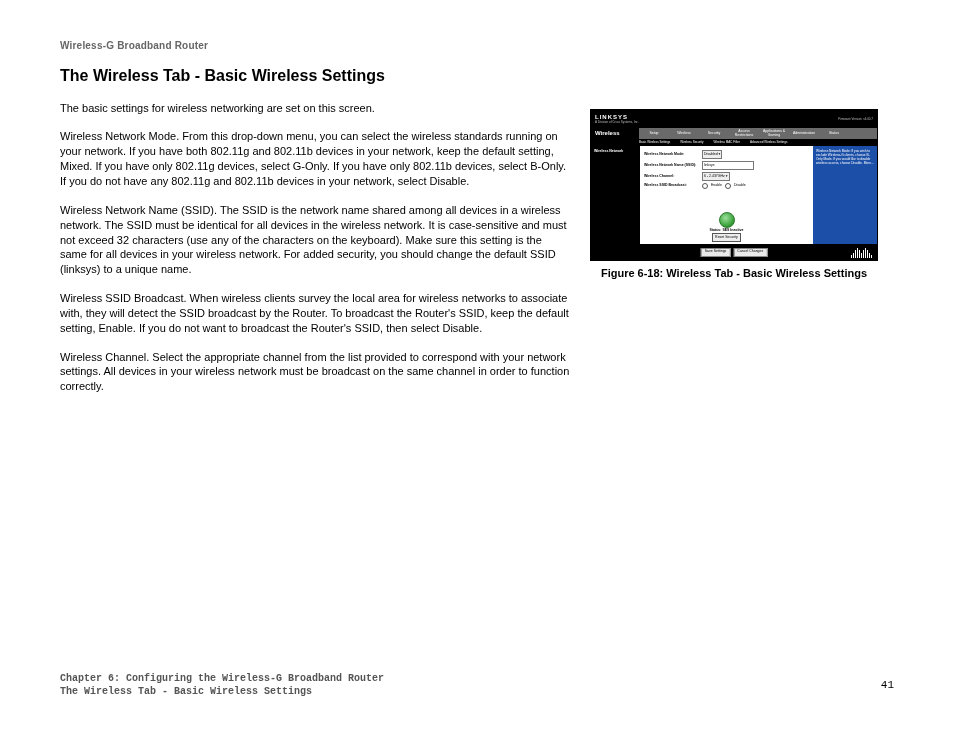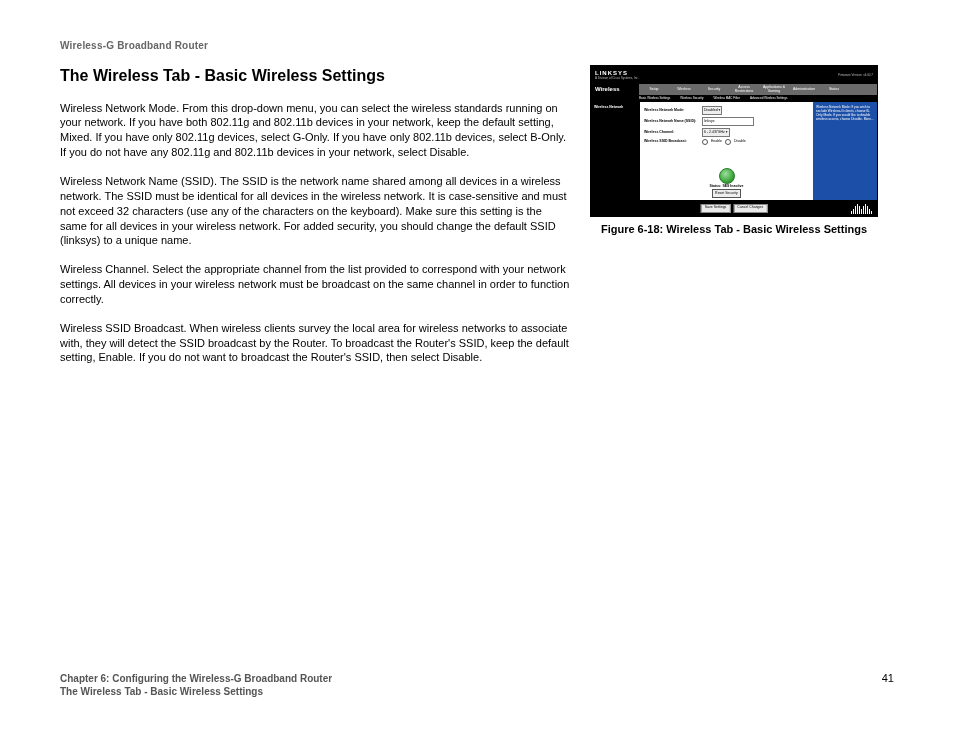--- a/index.html
+++ b/index.html
@@ -43,20 +43,21 @@
     letter-spacing: 0px;
   }
   .para { margin: 0 0 14px 0; }
   b { font-weight: 400; }
 
   .fig-col {
     width: 290px;
     display: flex;
     flex-direction: column;
     align-items: center;
+    margin-top: 44px;
   }
   .fig-caption {
     font-size: 11px;
     font-weight: 700;
     margin-top: 6px;
     text-align: center;
   }
 
   
   .thumb {
@@ -233,21 +234,22 @@
   .cisco span:nth-child(11){height:3px}
 
   
   .page-footer {
     position: absolute;
     left: 60px;
     right: 60px;
     bottom: 40px;
     display: flex;
     justify-content: space-between;
-    align-items: flex-start;
+    align-items: center;
+    font-family: Liberation Mono, monospace;
   }
   .chapinfo {
     font-size: 10px;
     font-weight: 700;
     color: #555;
     line-height: 1.3;
   }
   .pgnum {
     font-size: 11px;
     color: #000;
@@ -258,35 +260,36 @@
 
 <div class="page">
 
   <div class="running-head">Wireless-G Broadband Router</div>
 
   <div class="content-row">
 
     <div class="main-col">
       <h1 class="title">The Wireless Tab - Basic Wireless Settings</h1>
 
+      <p class="para">The basic settings for wireless networking are set on this screen.</p>
 
       <p class="para">
         <b>Wireless Network Mode</b><span>. From this drop-down menu, you can select the wireless standards running on your network. If you have both 802.11g and 802.11b devices in your network, keep the default setting, </span><b>Mixed</b><span>. If you have only 802.11g devices, select </span><b>G-Only</b><span>. If you have only 802.11b devices, select </span><b>B-Only</b><span>. If you do not have any 802.11g and 802.11b devices in your network, select </span><b>Disable</b><span>.</span>
       </p>
 
       <p class="para">
         <b>Wireless Network Name (SSID)</b><span>. The SSID is the network name shared among all devices in a wireless network. The SSID must be identical for all devices in the wireless network. It is case-sensitive and must not exceed 32 characters (use any of the characters on the keyboard). Make sure this setting is the same for all devices in your wireless network. For added security, you should change the default SSID (</span><b>linksys</b><span>) to a unique name.</span>
       </p>
 
       <p class="para">
+        <b>Wireless SSID Broadcast</b><span>. When wireless clients survey the local area for wireless networks to associate with, they will detect the SSID broadcast by the Router. To broadcast the Router's SSID, keep the default setting, </span><b>Enable</b><span>. If you do not want to broadcast the Router's SSID, then select </span><b>Disable</b><span>.</span>
+      </p>
+
+      <p class="para">
         <b>Wireless Channel</b><span>. Select the appropriate channel from the list provided to correspond with your network settings. All devices in your wireless network must be broadcast on the same channel in order to function correctly.</span>
-      </p>
-
-      <p class="para">
-        <b>Wireless SSID Broadcast</b><span>. When wireless clients survey the local area for wireless networks to associate with, they will detect the SSID broadcast by the Router. To broadcast the Router's SSID, keep the default setting, </span><b>Enable</b><span>. If you do not want to broadcast the Router's SSID, then select </span><b>Disable</b><span>.</span>
       </p>
 
     </div>
 
     <div class="fig-col">
       <div class="thumb">
         <div class="t-top">
           <div>
             <span class="t-brand">LINKSYS</span>
             <span class="t-brand-sub">A Division of Cisco Systems, Inc.</span>

